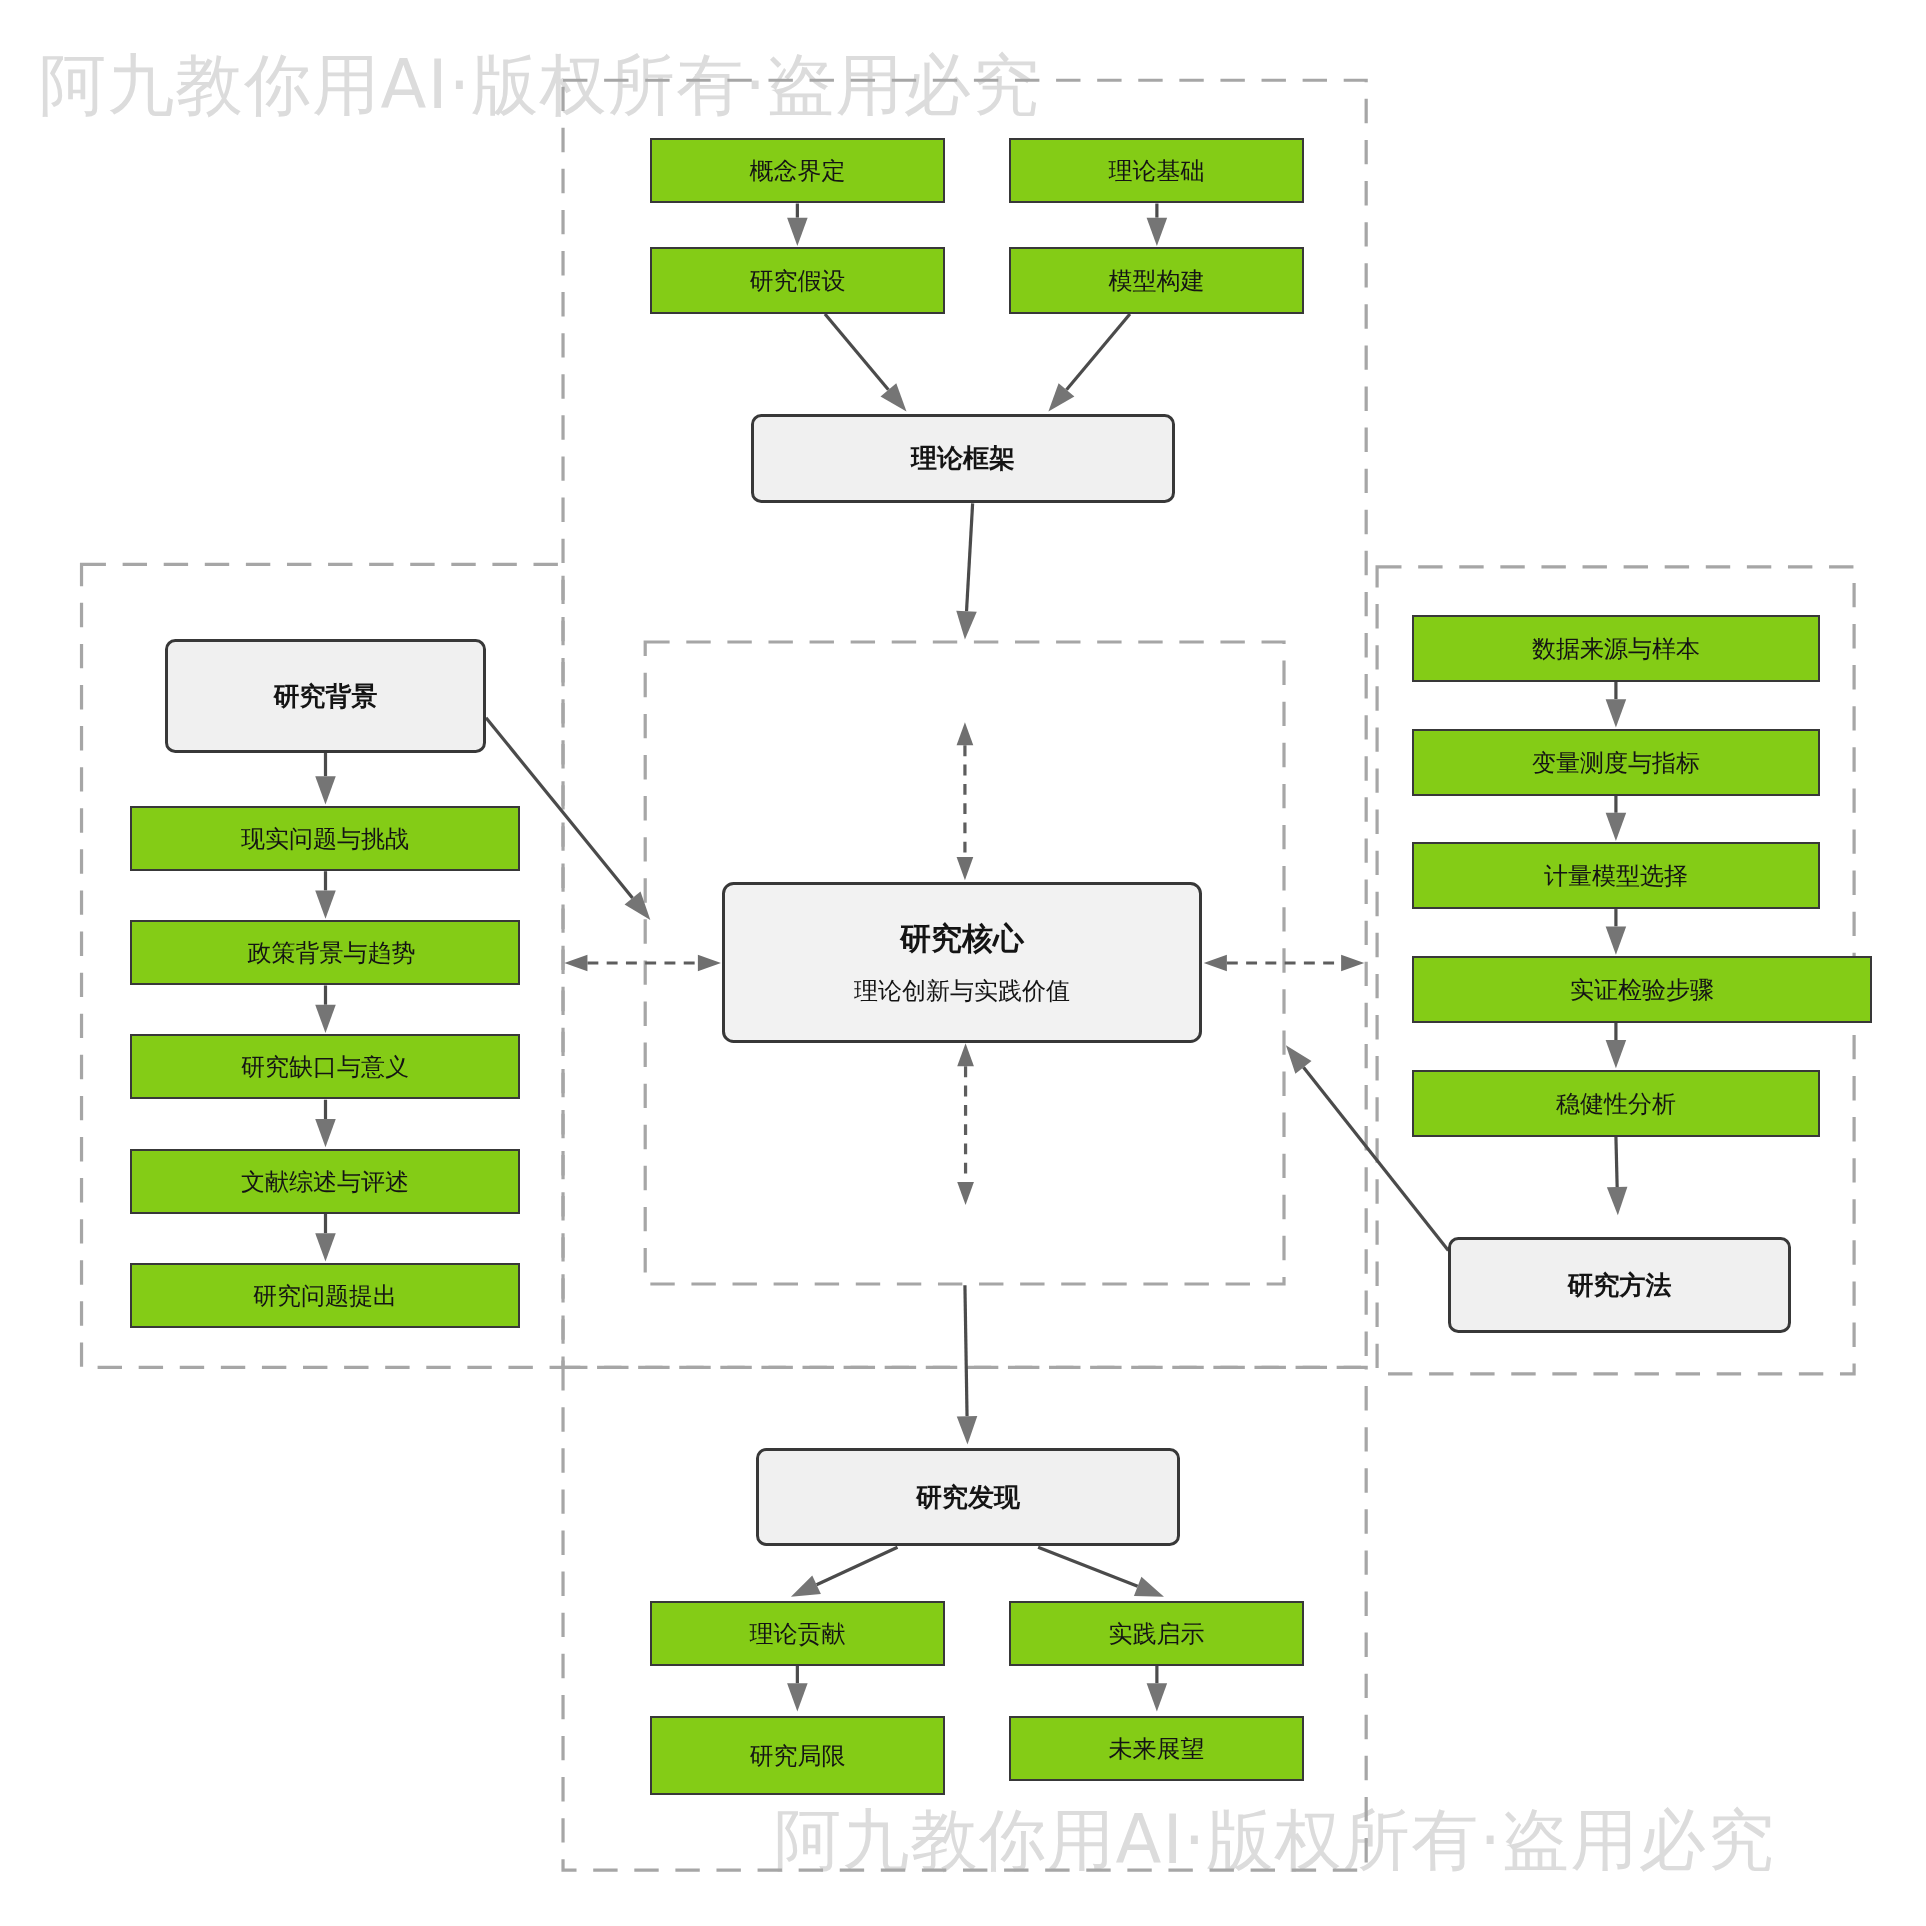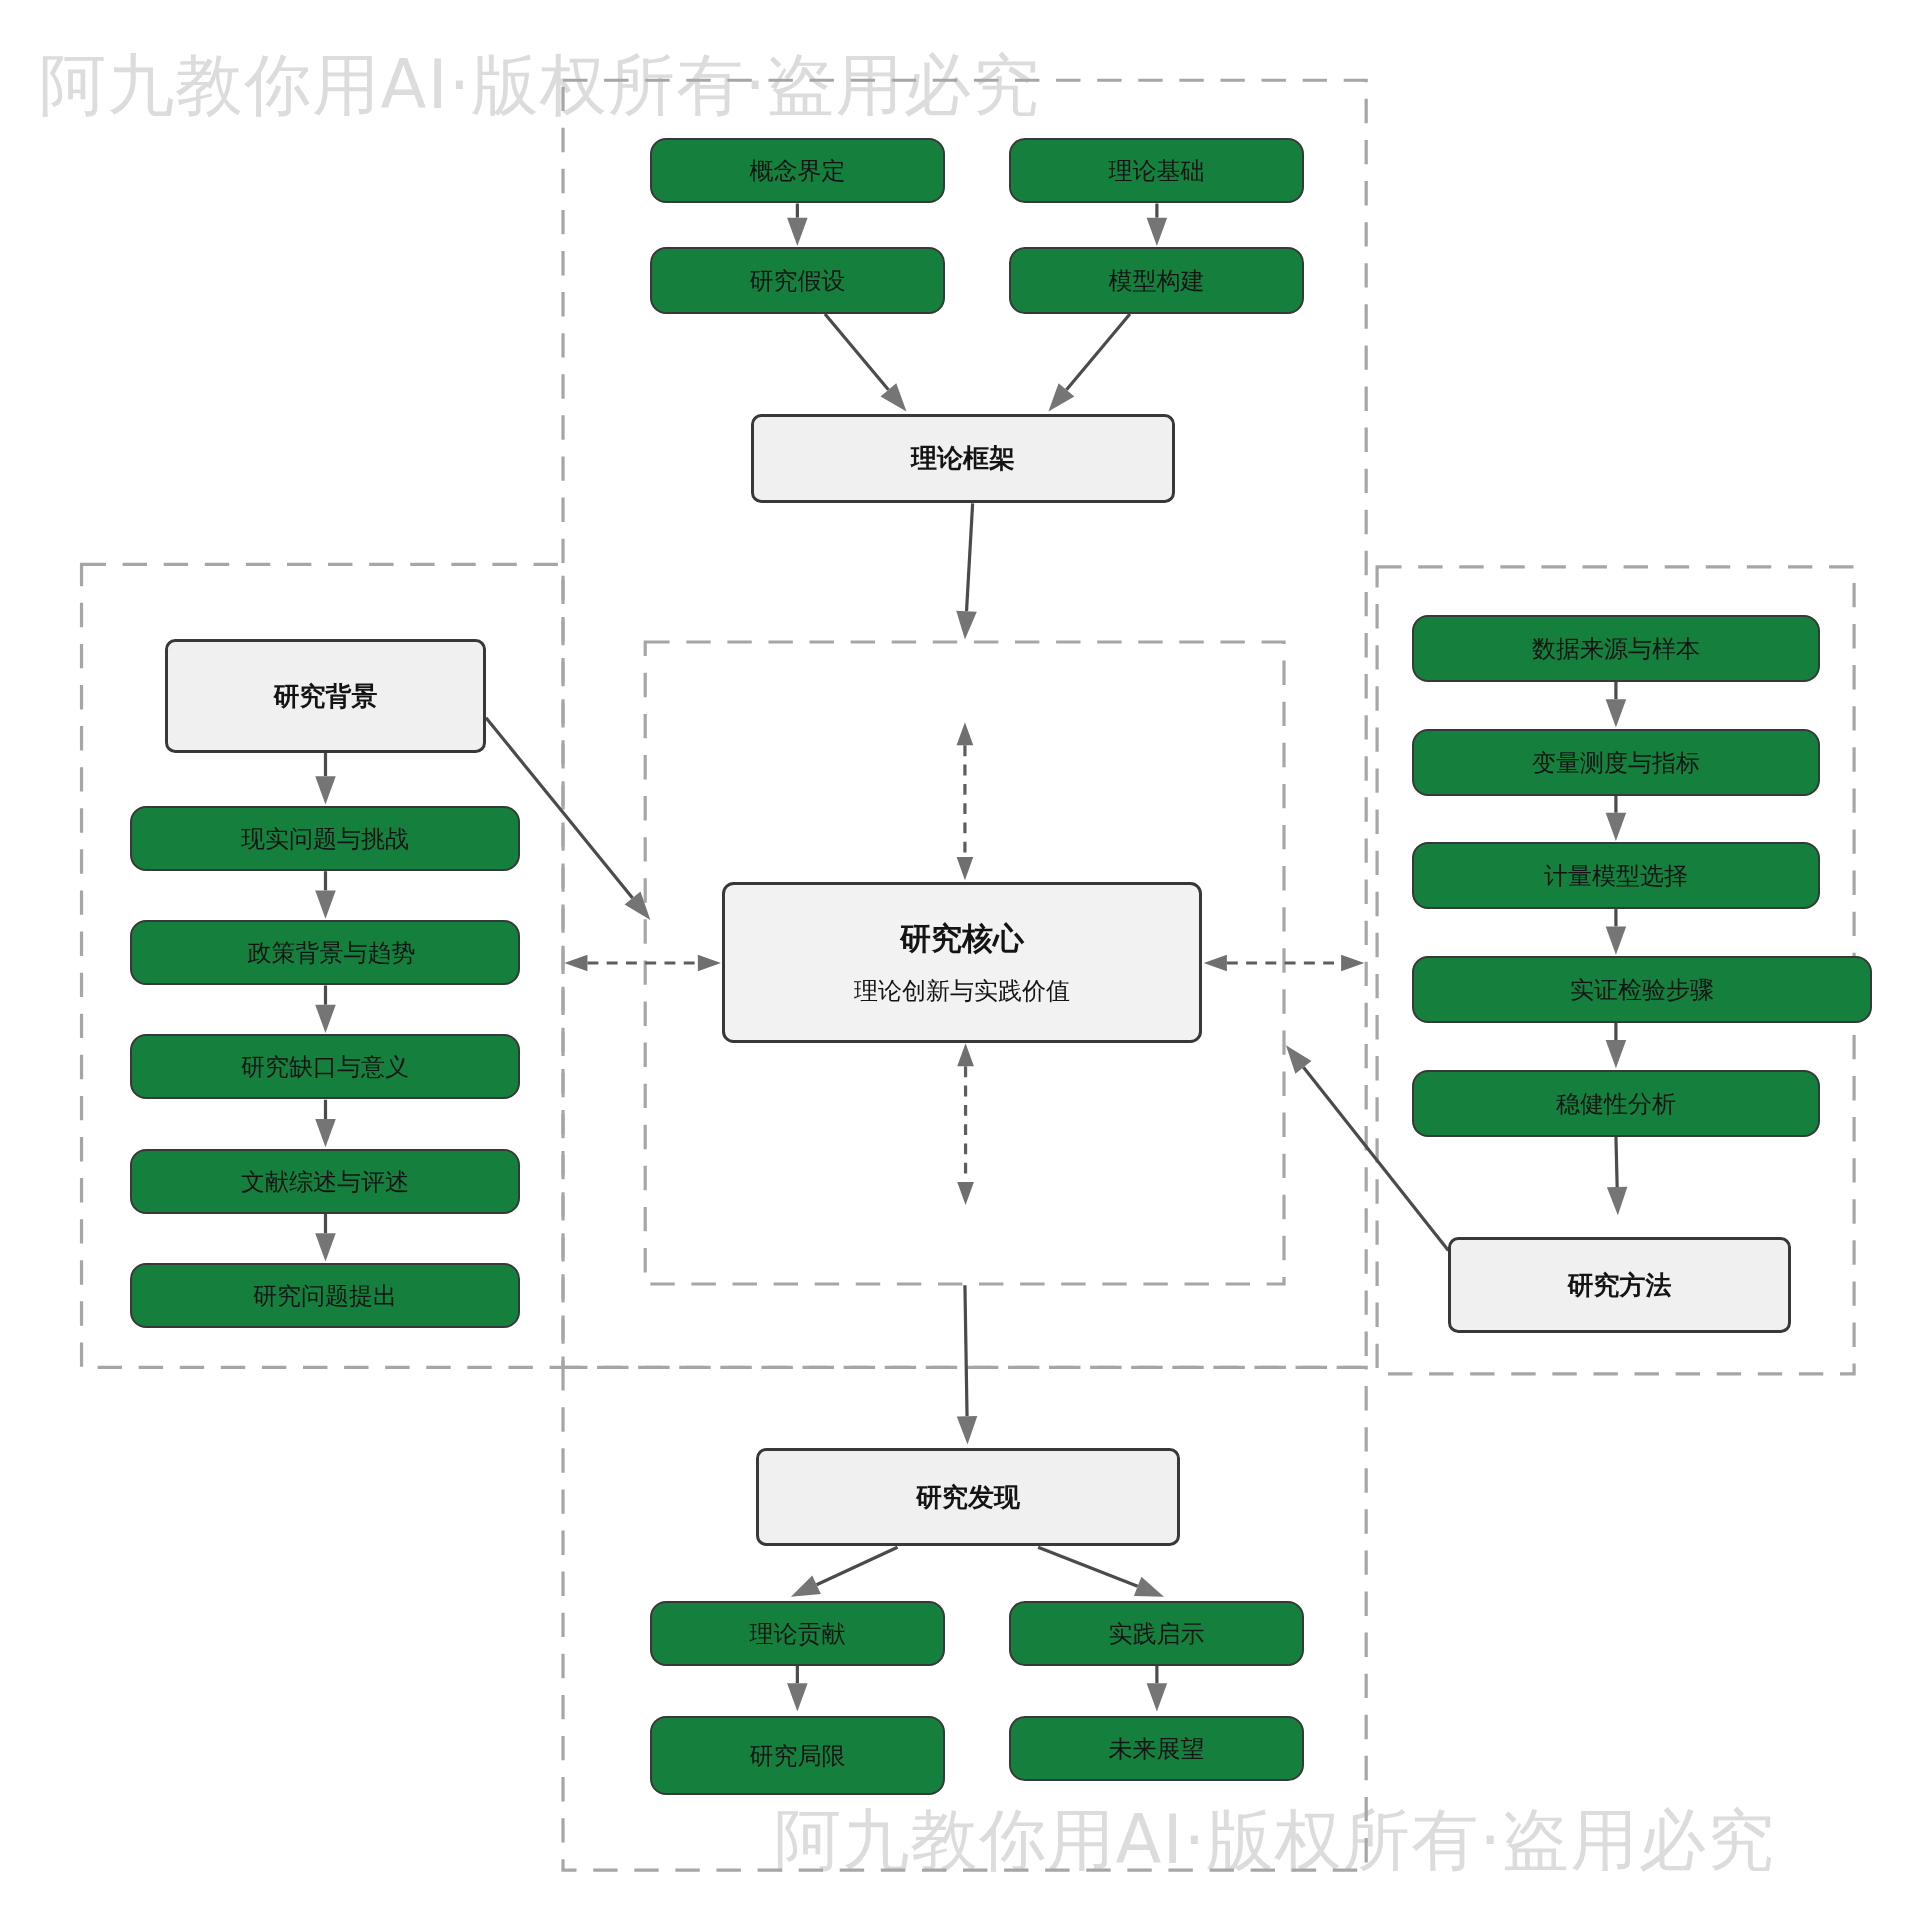--- a/index.html
+++ b/index.html
@@ -2,21 +2,21 @@
 <html style="--border: #383838; --fill-hl: #f0f0f0; --fill-core: #f2f2f2; --wm: #dcdcdc;font-size:10.3px"><head>
 <meta charset="utf-8">
 <style>
   html,body{margin:0;padding:0;background:#ffffff;}
   #canvas{position:relative;width:1926px;height:1926px;background:#ffffff;overflow:hidden;
           font-family:"DejaVu Sans","Liberation Sans",sans-serif;}
   .watermark{position:absolute;z-index:0;font-size:67px;letter-spacing:1.3px;white-space:nowrap;
              color:var(--wm,#dcdcdc);font-weight:400;pointer-events:none;}
   #arrow-layer{position:absolute;left:0;top:0;z-index:1;}
   .node{position:absolute;z-index:2;display:flex;flex-direction:column;align-items:center;justify-content:center;
-        box-sizing:border-box;background:#15803d;border:2.6px solid var(--border,#383838);border-radius:16px;
+        box-sizing:border-box;background:#84cc16;border:2.6px solid var(--border,#383838);border-radius:0;
         color:#141414;font-size:24px;font-weight:500;line-height:1.25;text-align:center;cursor:default;}
   .node.highlight{background:var(--fill-hl,#f0f0f0);border-width:3.2px;border-radius:10.3px;
                   font-weight:700;font-size:26px;}
   .node.core{background:var(--fill-core,#f2f2f2);border-width:3.9px;border-radius:11.6px;}
   .node.core .lbl{font-weight:700;font-size:31px;}
   .node.core .sub{font-weight:400;font-size:24px;margin-top:19px;}
 </style>
 </head>
 <body>
 

